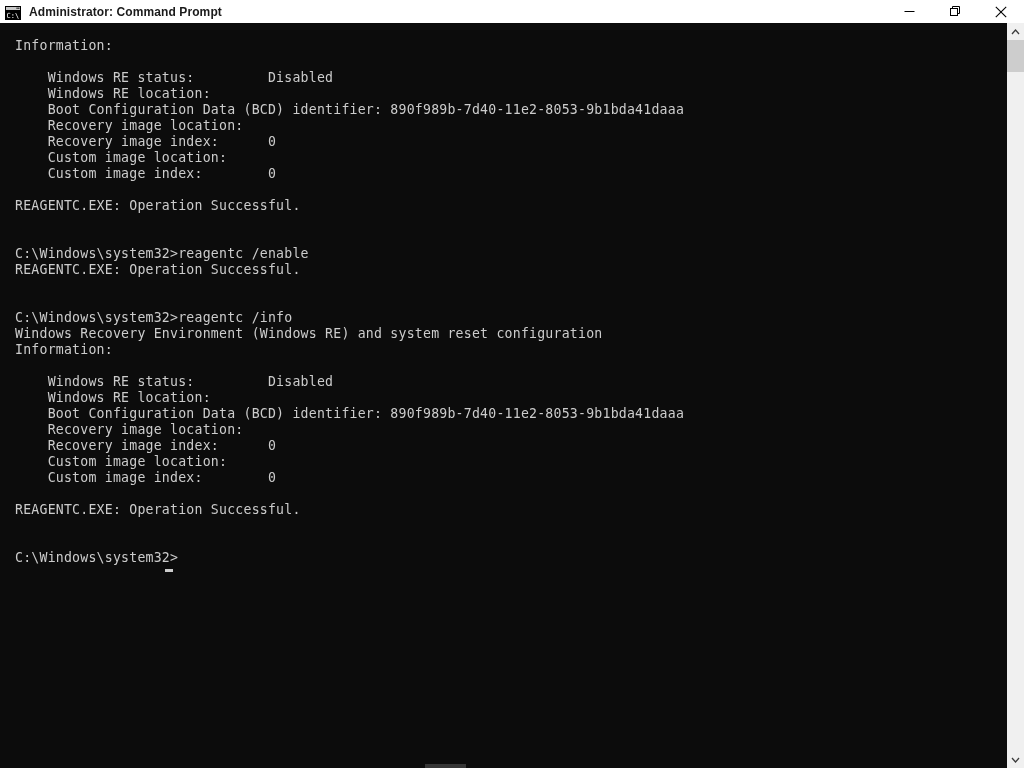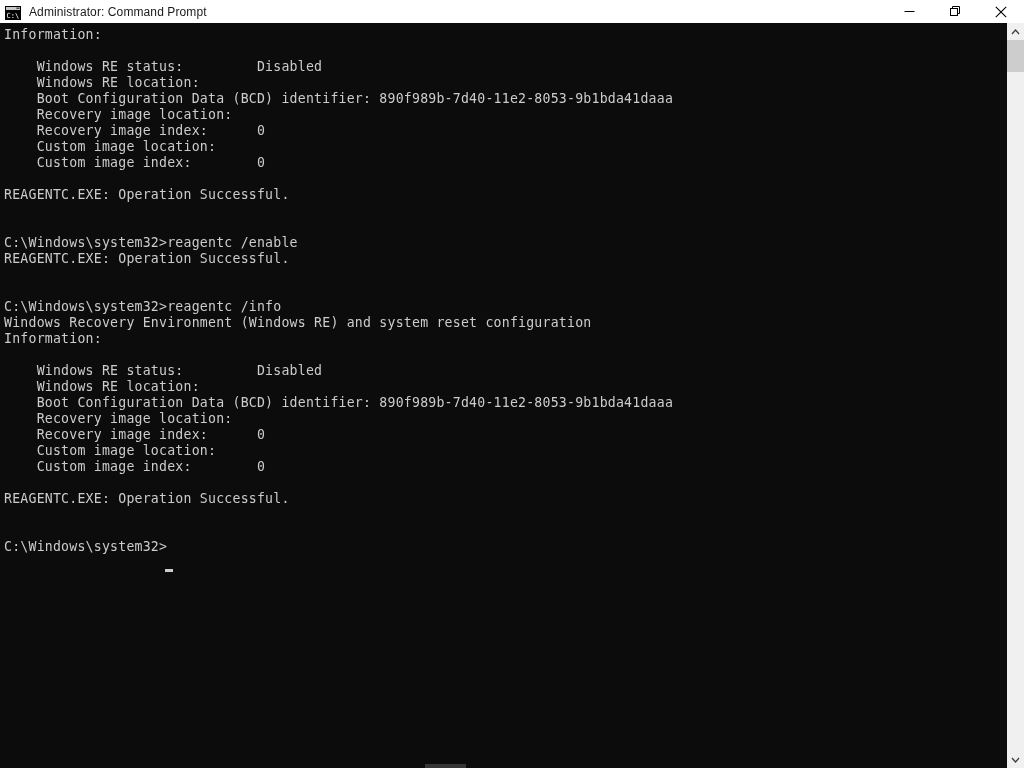--- a/index.html
+++ b/index.html
@@ -40,20 +40,21 @@
     margin-right: 8px;
     flex: 0 0 auto;
     position: relative;
   }
   #title-text {
     font-family: "Liberation Sans", sans-serif;
     font-size: 12px;
     color: #1a1a1a;
     letter-spacing: 0.1px;
     white-space: nowrap;
+    font-weight: bold;
   }
   #winctl {
     position: absolute;
     right: 0; top: 0;
     height: 23px;
     display: flex;
   }
   .ctl-btn {
     width: 46px;
     height: 23px;
@@ -72,21 +73,21 @@
     width: 1007px;
     height: 745px;
     background: #0c0c0c;
     overflow: hidden;
   }
   #console-text {
     position: absolute;
     left: 0;
     top: 0;
     margin: 0;
-    padding: 4px;
+    padding: 15px;
     font-family: "DejaVu Sans Mono", monospace;
     font-size: 13.2px;
     line-height: 16px;
     color: #cccccc;
     white-space: pre;
     letter-spacing: 0.22px;
   }
   #cursor {
     position: absolute;
     left: 165px;

